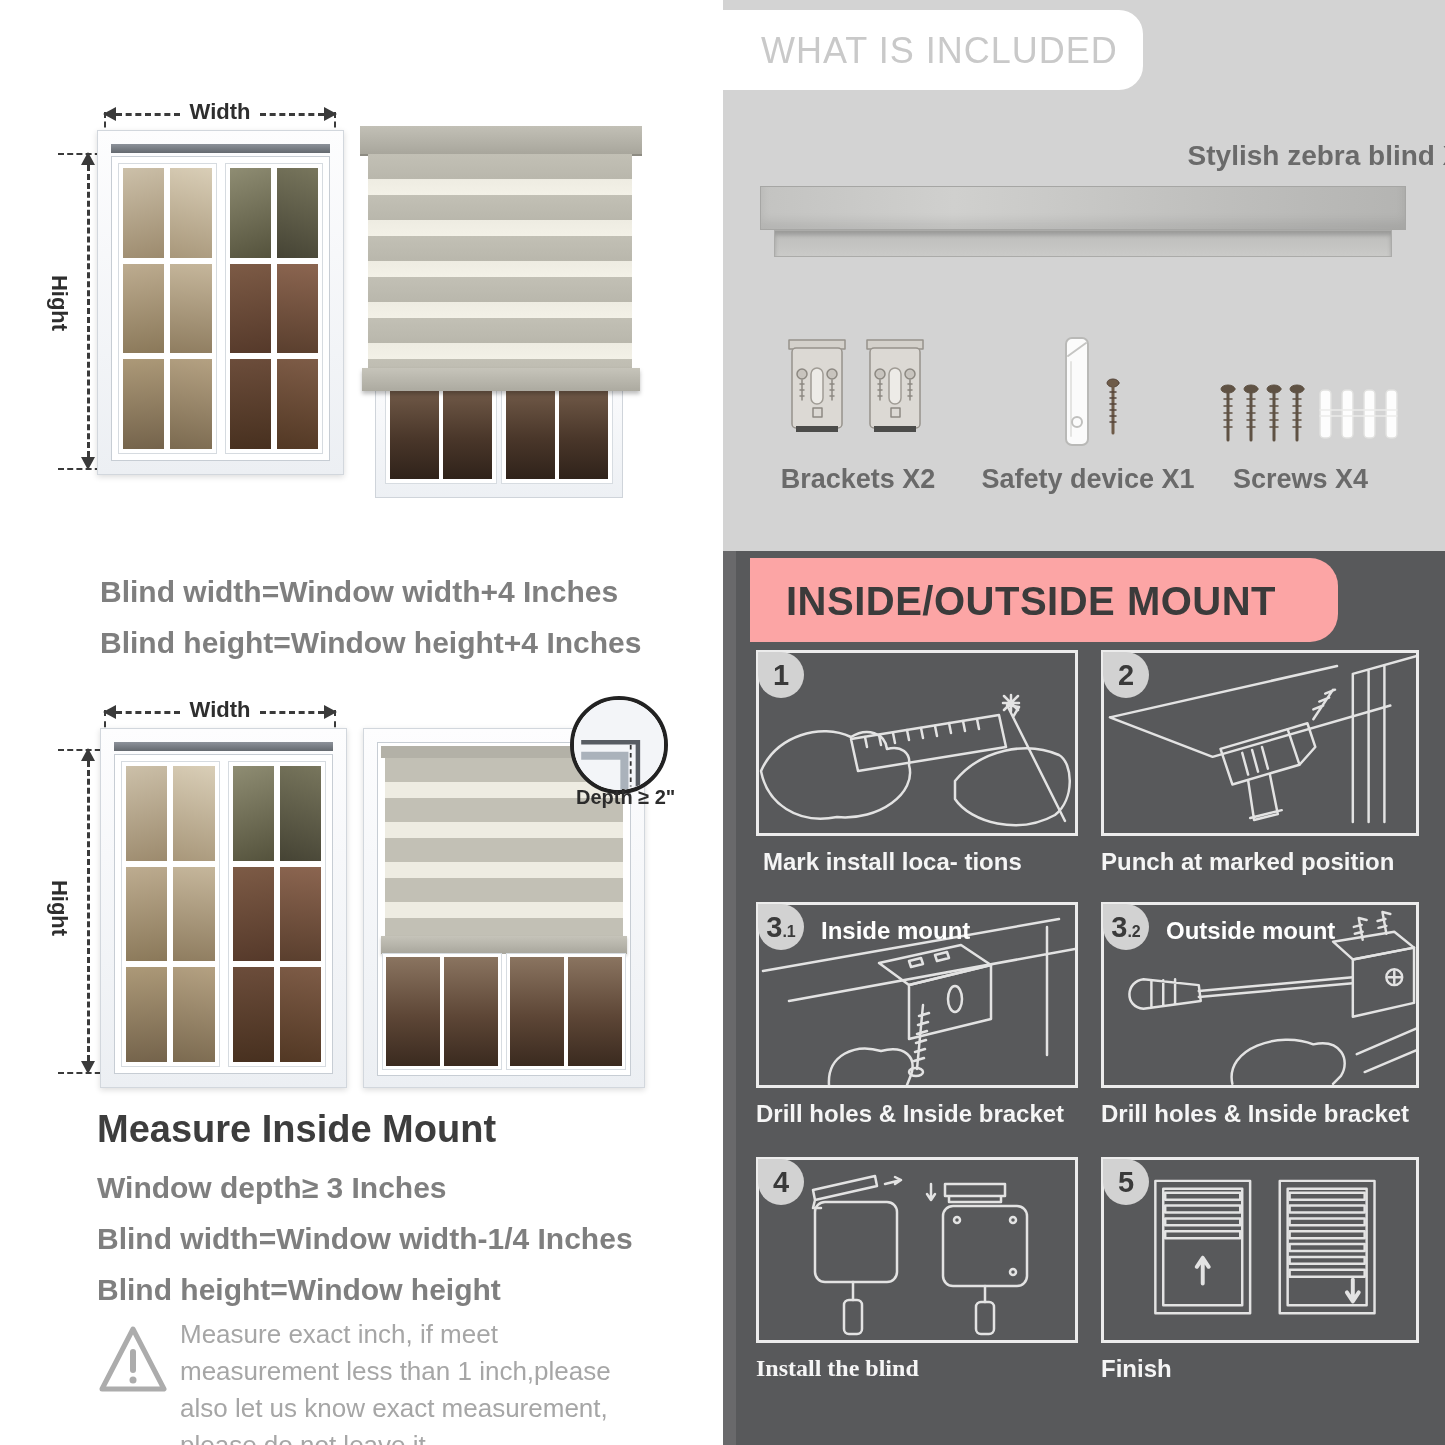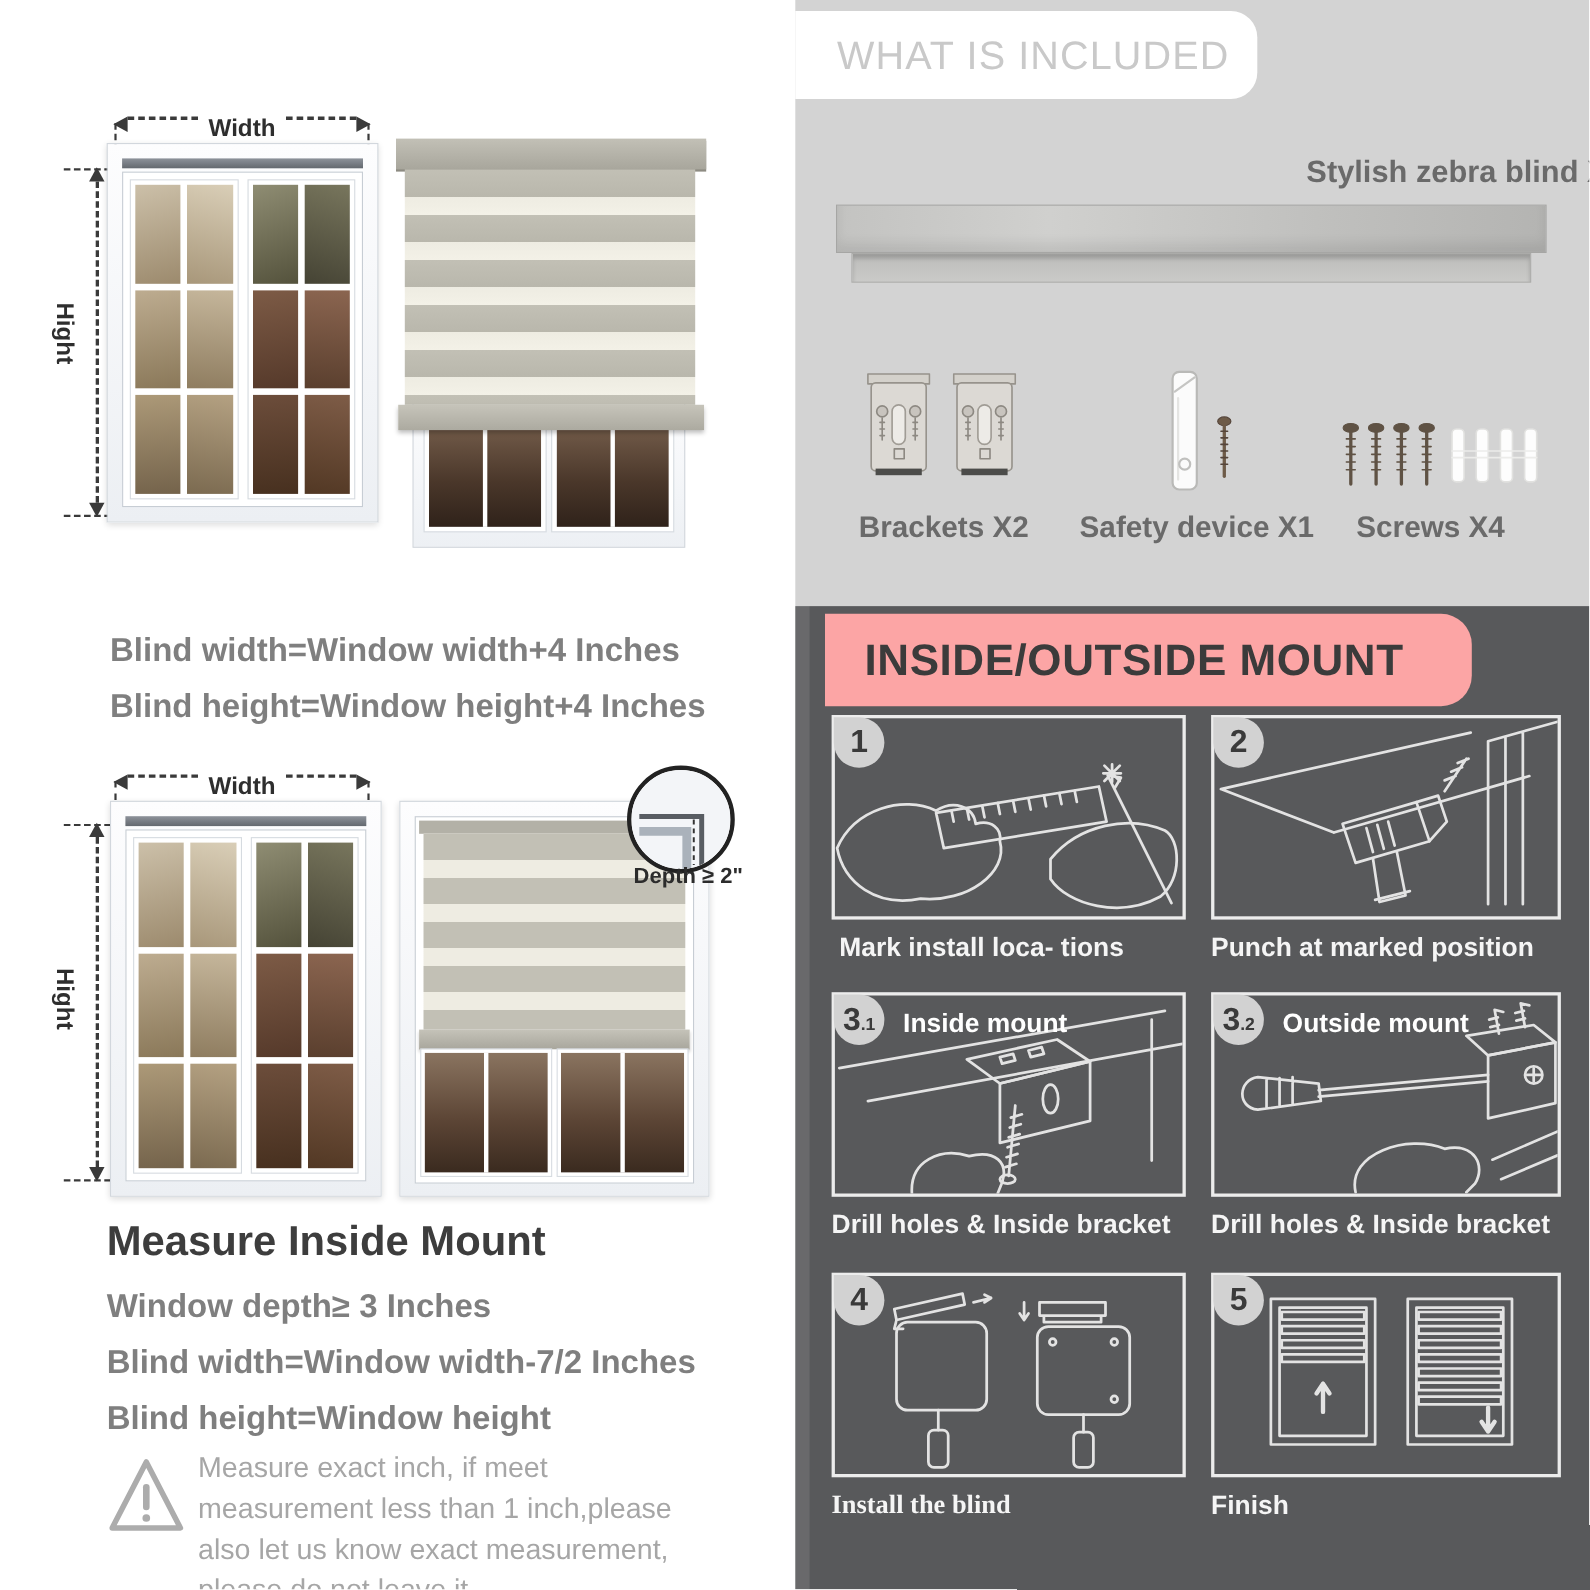--- a/index.html
+++ b/index.html
@@ -6,21 +6,21 @@
   .canvas{position:relative;width:1445px;height:1445px;background:#fff;overflow:hidden;
           font-family:"Liberation Sans",sans-serif;}
   .abs{position:absolute;}
 
   
   .htm-badge{left:8px;top:24px;width:492px;height:62px;background:var(--badge_gray,#b4b4b4);
              border-radius:16px;color:#fff;font-size:45px;font-weight:bold;line-height:64px;
              padding-left:30px;letter-spacing:1px;box-sizing:border-box;}
 
   
-  .harrow{display:flex;height:16px;}
+  .harrow{display:flex;align-items:center;height:16px;}
   .hline{flex:1;height:0;border-top:3px dashed #3a3a3a;}
   .hlabel{font-size:22px;font-weight:bold;color:#2e2e2e;padding:0 10px;transform:translateY(-2px);}
   .ah-l{width:0;height:0;border-top:7px solid transparent;border-bottom:7px solid transparent;border-right:13px solid #3a3a3a;}
   .ah-r{width:0;height:0;border-top:7px solid transparent;border-bottom:7px solid transparent;border-left:13px solid #3a3a3a;}
   .varrow{display:flex;flex-direction:column;align-items:center;width:16px;}
   .vline{flex:1;width:0;border-left:3px dashed #3a3a3a;}
   .ah-u{width:0;height:0;border-left:7px solid transparent;border-right:7px solid transparent;border-bottom:13px solid #3a3a3a;}
   .ah-d{width:0;height:0;border-left:7px solid transparent;border-right:7px solid transparent;border-top:13px solid #3a3a3a;}
   .vdash{width:0;border-left:2px dashed #3a3a3a;}
   .hdash{height:0;border-top:2px dashed #3a3a3a;}
@@ -238,21 +238,21 @@
       <path d="M8,62 L56,62 L56,100" fill="none" stroke="#aab2bb" stroke-width="9"></path>
       <path d="M8,47 L71,47 L71,100" fill="none" stroke="#585d63" stroke-width="5"></path>
       <path d="M63,50 L63,96" fill="none" stroke="#333" stroke-width="2" stroke-dasharray="5,4"></path>
     </svg>
   </div>
   <div class="abs depth-label">Depth ≥ 2"</div>
 
   <div class="abs m-title" style="left:97px;top:1108px;">Measure Inside Mount</div>
   <div class="abs m-lines" style="left:97px;top:1162px;">
     <div>Window depth≥ 3 Inches</div>
-    <div>Blind width=Window width-7/2 Inches</div>
+    <div>Blind width=Window width-1/4 Inches</div>
     <div>Blind height=Window height</div>
   </div>
 
   <svg class="abs" style="left:98px;top:1322px;" width="70" height="74" viewBox="0 0 70 74">
     <polygon points="35,7 66,67 4,67" fill="none" stroke="#acacac" stroke-width="5" stroke-linejoin="round"></polygon>
     <line x1="35" y1="30" x2="35" y2="48" stroke="#acacac" stroke-width="6" stroke-linecap="round"></line>
     <circle cx="35" cy="58" r="3.5" fill="#acacac"></circle>
   </svg>
   <div class="abs warn-text">Measure exact inch, if meet measurement less than 1 inch,please also let us know exact measurement, please do not leave it</div>
 

